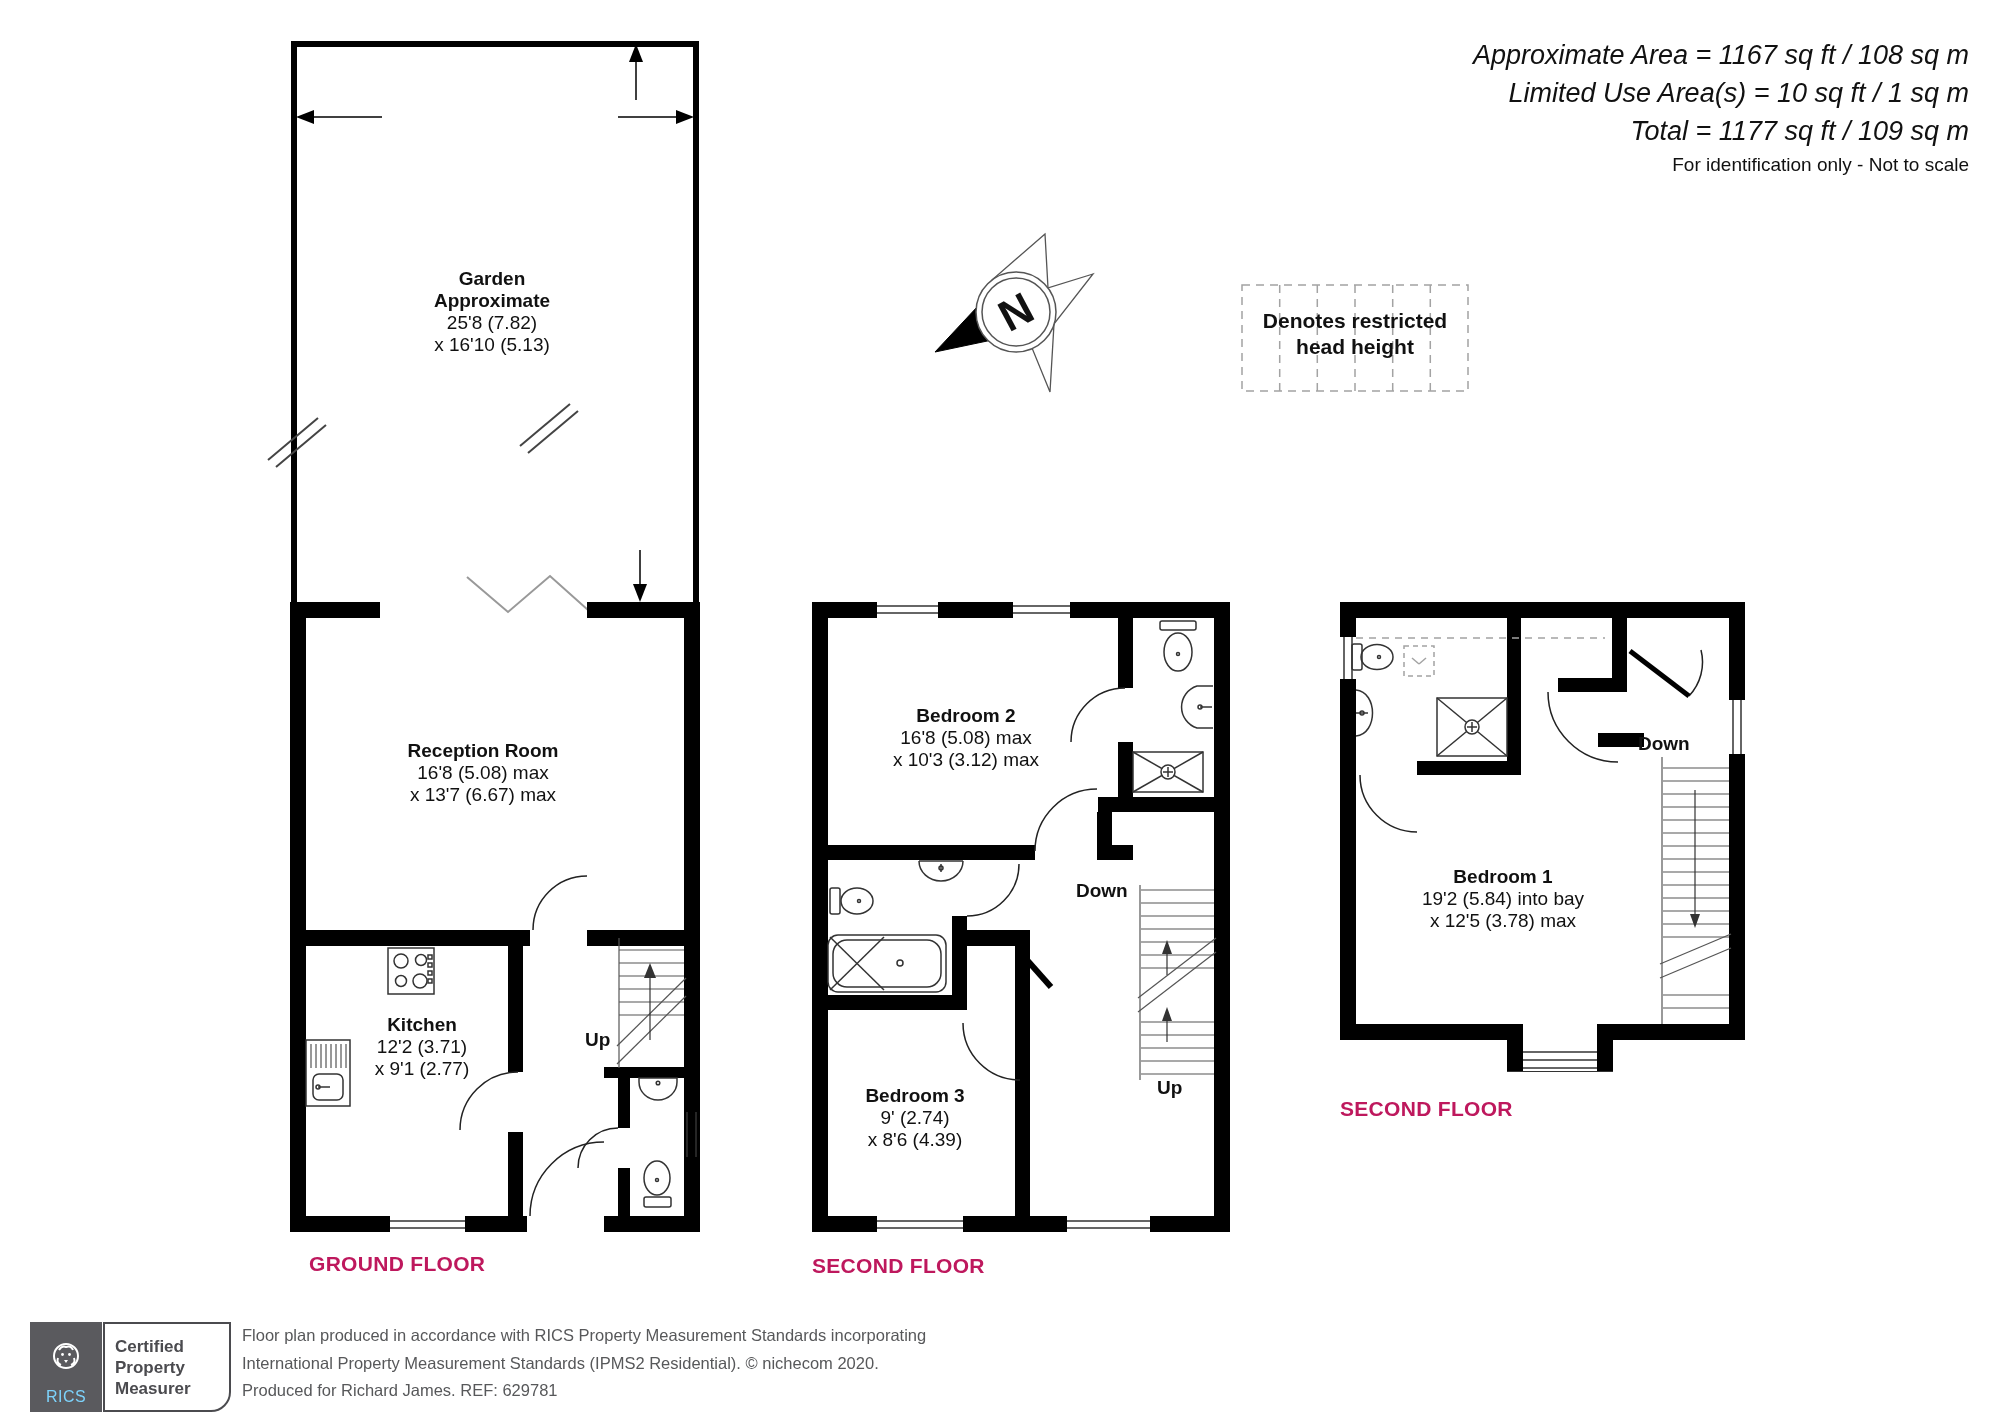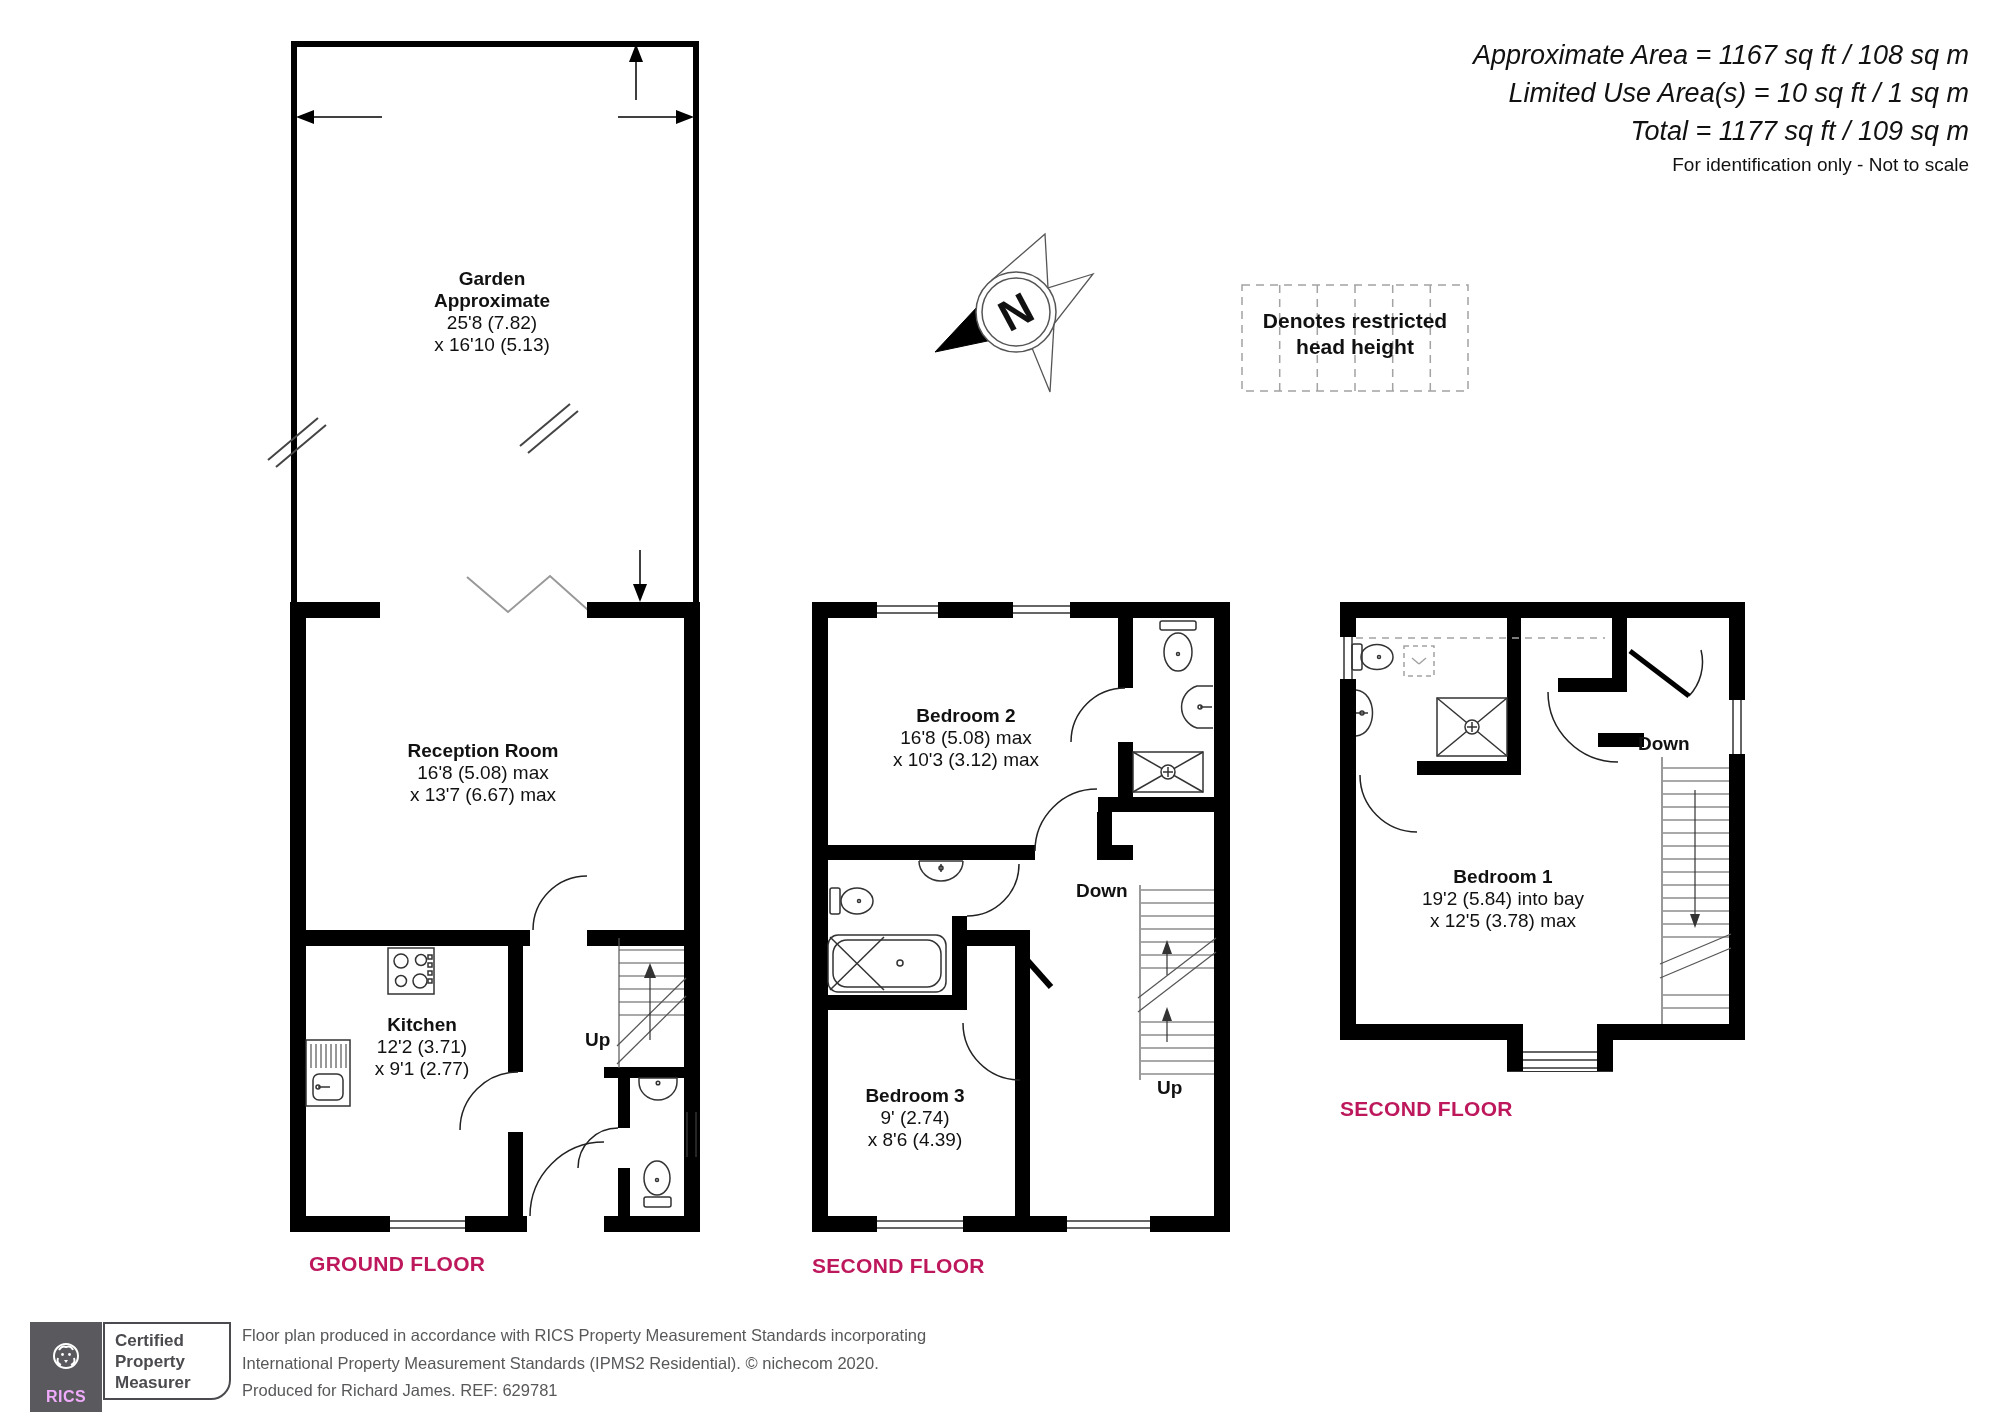--- a/index.html
+++ b/index.html
@@ -12,22 +12,22 @@
   .hdr .note{font-size:19px;line-height:22px;margin-top:4px;color:#111;}
   .room-label{position:absolute;text-align:center;transform:translateX(-50%);
               font-size:19px;line-height:22px;white-space:nowrap;color:#111;}
   .room-label .b{font-weight:bold;}
   .floor-label{position:absolute;font-weight:bold;font-size:21px;letter-spacing:.3px;color:#be185d;white-space:nowrap;}
   .updown{position:absolute;font-weight:bold;font-size:19px;color:#111;white-space:nowrap;}
   .legend-text{position:absolute;left:1355px;top:308px;transform:translateX(-50%);
                text-align:center;font-weight:bold;font-size:21px;line-height:26px;color:#111;white-space:nowrap;}
   .rics-box{position:absolute;left:30px;top:1322px;width:72px;height:90px;background:#5a5a5e;
             display:flex;flex-direction:column;align-items:center;justify-content:flex-end;padding-bottom:6px;box-sizing:border-box;}
-  .rics-box .rics-word{color:#f0abfc;font-weight:bold;font-size:16px;letter-spacing:.5px;margin-top:8px;}
-  .badge-box{position:absolute;left:103px;top:1322px;width:128px;height:78px;box-sizing:border-box;
+  .rics-box .rics-word{color:#7dd3fc;font-weight:normal;font-size:16px;letter-spacing:.5px;margin-top:8px;}
+  .badge-box{position:absolute;left:103px;top:1322px;width:128px;height:90px;box-sizing:border-box;
              border:2px solid #4b4b4f;border-radius:0 0 20px 0;display:flex;flex-direction:column;justify-content:center;
              padding-left:10px;font-weight:bold;font-size:17px;line-height:21px;color:#4b4b4f;background:#fff;}
   .footer-text{position:absolute;left:242px;top:1322px;font-size:16.5px;line-height:27.5px;color:#57585a;white-space:nowrap;}
 </style>
 </head>
 <body>
 
 <div class="canvas">
 
   <svg class="abs" style="left:0;top:0" width="2000" height="1414" viewBox="0 0 2000 1414">

